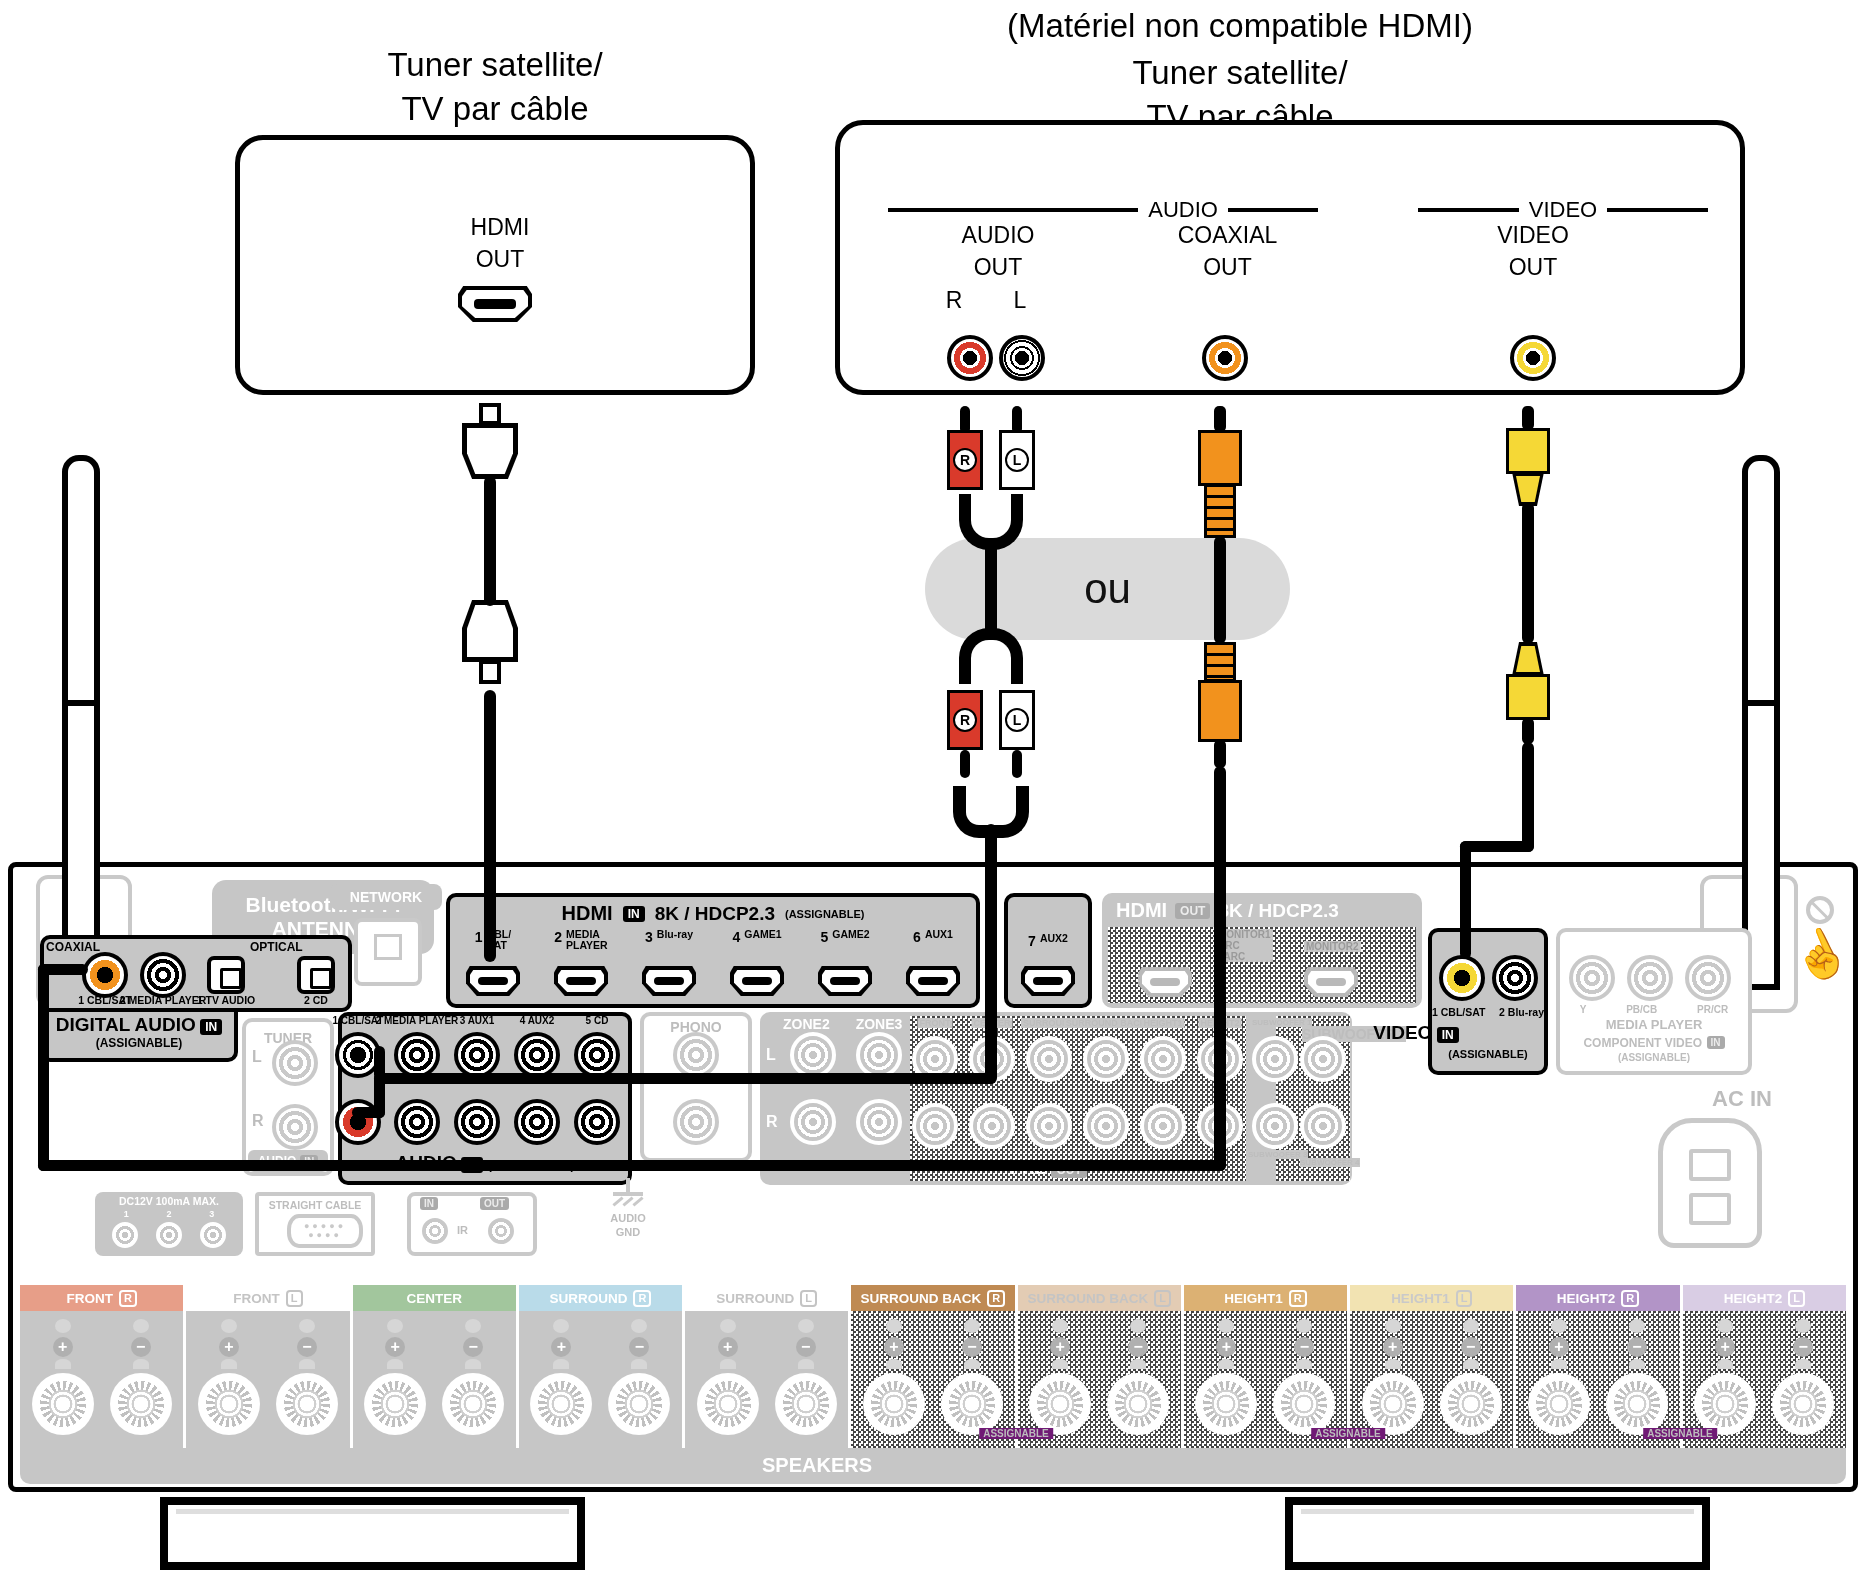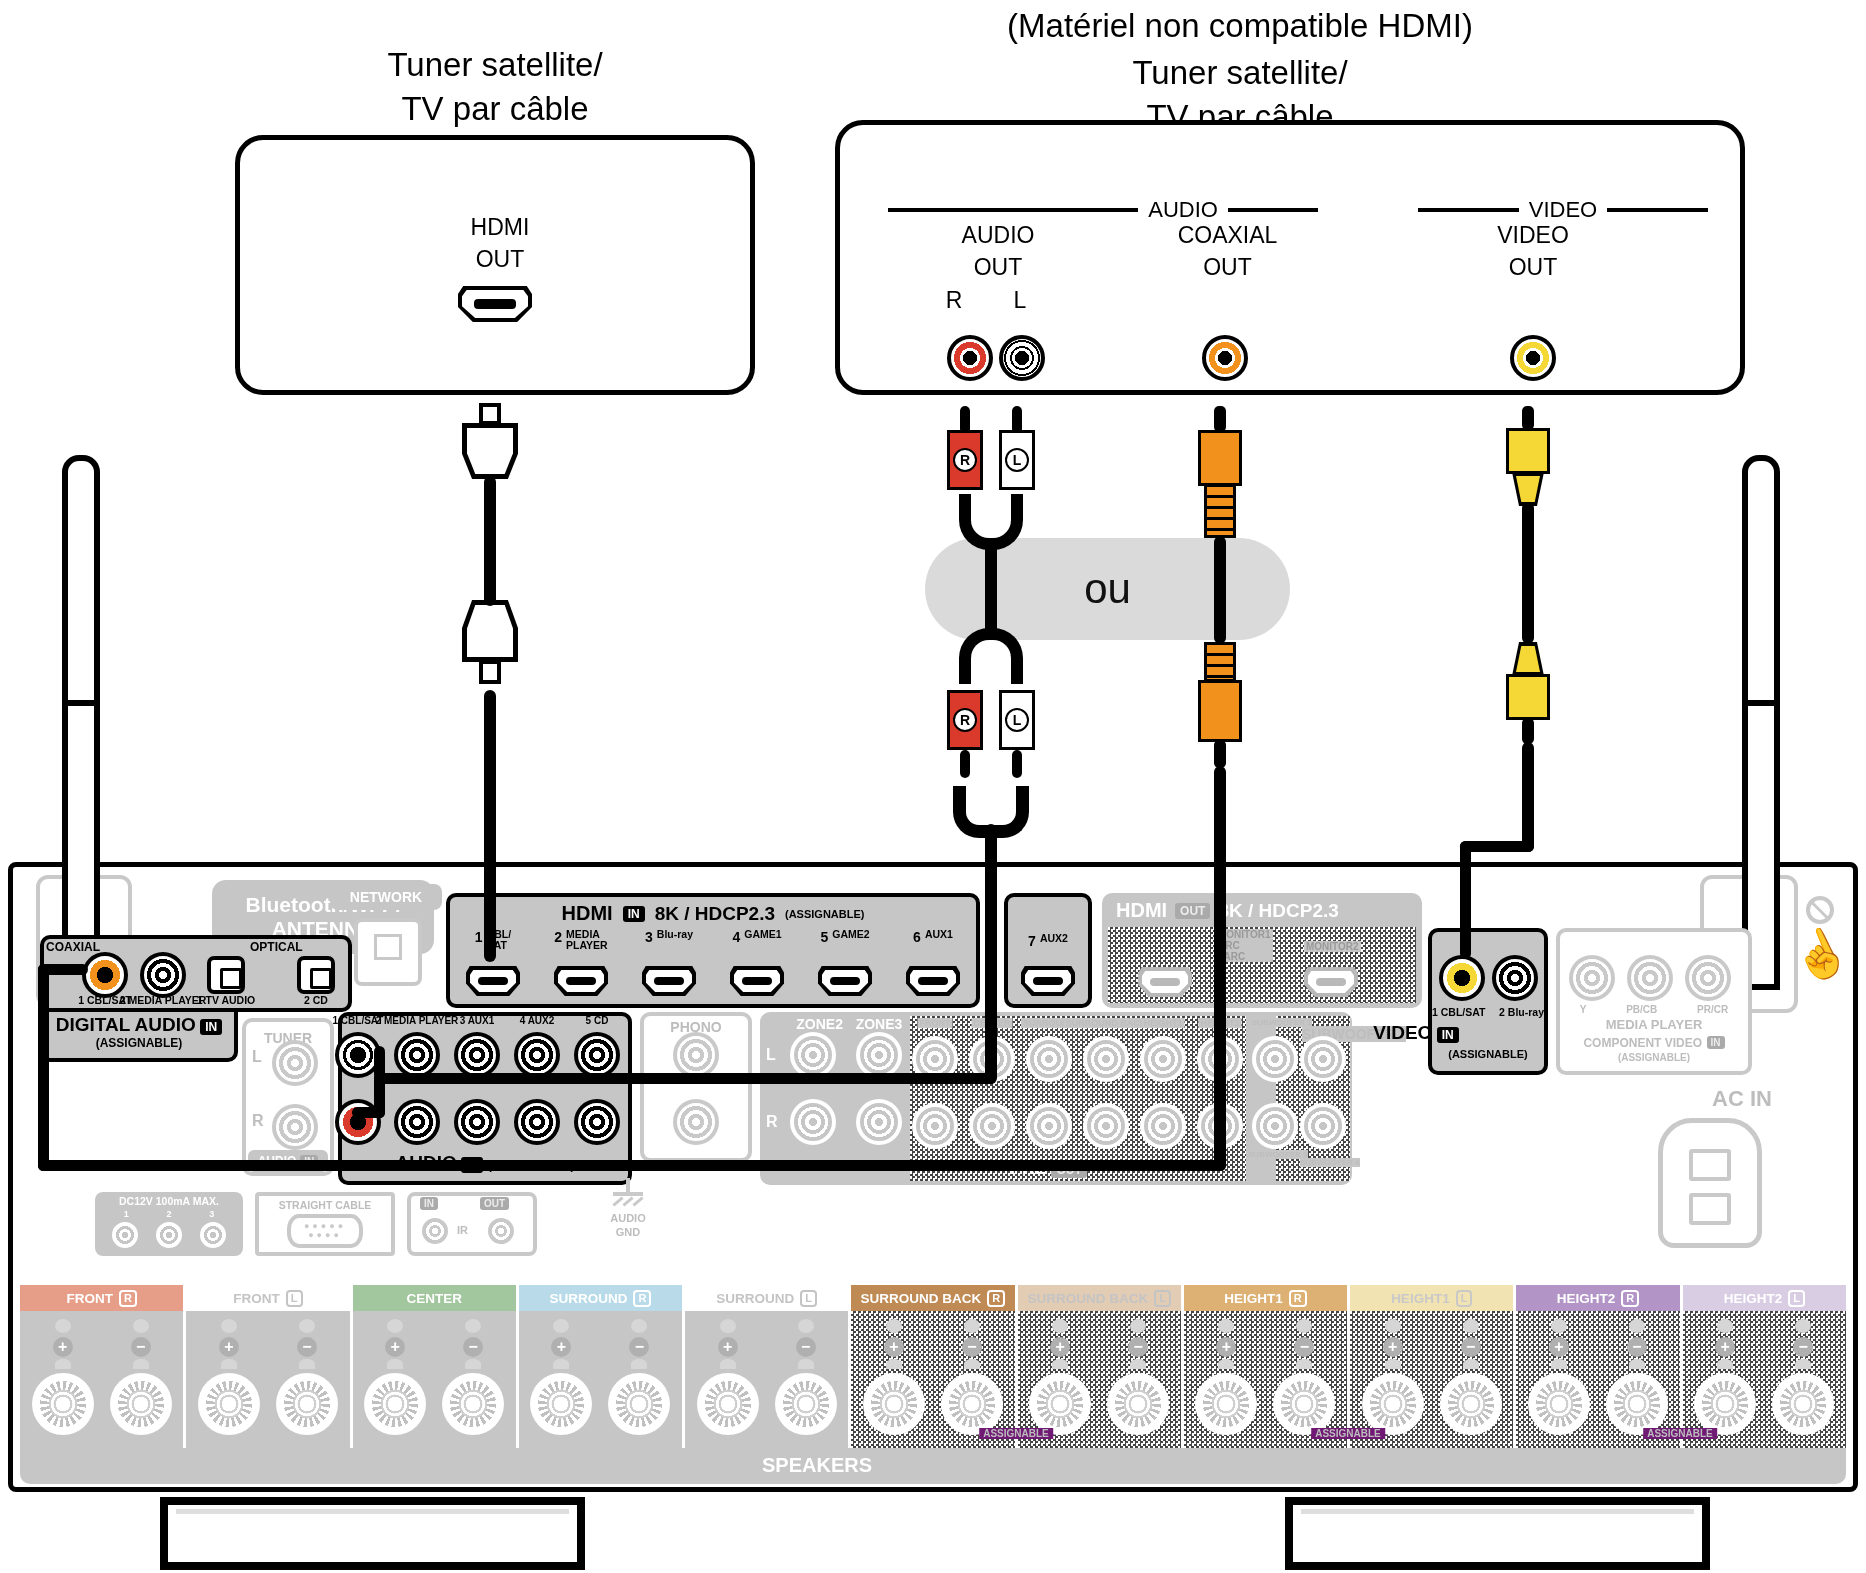--- a/index.html
+++ b/index.html
@@ -373,21 +373,21 @@
     <span class="b" style="font-size:12px">(ASSIGNABLE)</span>
   </div>
 
   <div class="wblk" style="left:640px;top:1012px;width:112px;height:150px">
     <div class="ctr b gtxt" style="font-size:14px;padding-top:3px">PHONO</div>
   </div>
   <div class="jack gray" style="left:673px;top:1032px"></div>
   <div class="jack gray" style="left:673px;top:1099px"></div>
 
   <div class="gsoft" style="left:760px;top:1012px;width:592px;height:173px"></div>
-  <span class="abs b wtxt" style="left:783px;top:1016px;width:60px;text-align:right;font-size:14px">ZONE2</span>
+  <span class="abs b wtxt" style="left:783px;top:1016px;width:60px;text-align:left;font-size:14px">ZONE2</span>
   <span class="abs b wtxt" style="left:849px;top:1016px;width:60px;text-align:center;font-size:14px">ZONE3</span>
   <span class="abs b wtxt" style="left:766px;top:1046px;font-size:16px">L</span>
   <span class="abs b wtxt" style="left:766px;top:1113px;font-size:16px">R</span>
   <div class="jack wr" style="left:790px;top:1032px"></div>
   <div class="jack wr" style="left:856px;top:1032px"></div>
   <div class="jack wr" style="left:790px;top:1099px"></div>
   <div class="jack wr" style="left:856px;top:1099px"></div>
   <div class="abs hatch-bg" style="left:910px;top:1016px;width:336px;height:165px"></div>
   <div class="abs pol" style="left:0;top:1018px;width:100%;height:12px">
 
@@ -460,21 +460,21 @@
     <div class="ctr b wtxt" style="font-size:10.5px;padding-top:3px">DC12V 100mA MAX.</div>
     <div style="display:flex;justify-content:space-around;padding:2px 10px 0">
       <span class="b wtxt" style="font-size:9px">1</span>
       <span class="b wtxt" style="font-size:9px">2</span>
       <span class="b wtxt" style="font-size:9px">3</span>
     </div>
   </div>
   <div class="jack sm wr" style="left:112px;top:1222px"></div>
   <div class="jack sm wr" style="left:156px;top:1222px"></div>
   <div class="jack sm wr" style="left:200px;top:1222px"></div>
-  <div class="wblk" style="left:255px;top:1192px;width:140px;height:64px;border-radius:4px">
+  <div class="wblk" style="left:255px;top:1192px;width:120px;height:64px;border-radius:4px">
     <div class="ctr b gtxt" style="font-size:10.5px;padding-top:3px">STRAIGHT CABLE</div>
   </div>
   <div class="db9" style="left:287px;top:1214px;width:76px;height:34px">
       <span>●●●●●</span>
       <span>●●●●</span>
     </div>
   <div class="wblk" style="left:407px;top:1192px;width:130px;height:64px;border-radius:8px"></div>
   <span class="badge g sm abs" style="left:420px;top:1197px">IN</span>
   <span class="badge g sm abs" style="left:480px;top:1197px">OUT</span>
   <div class="jack sm gray" style="left:422px;top:1218px"></div>

